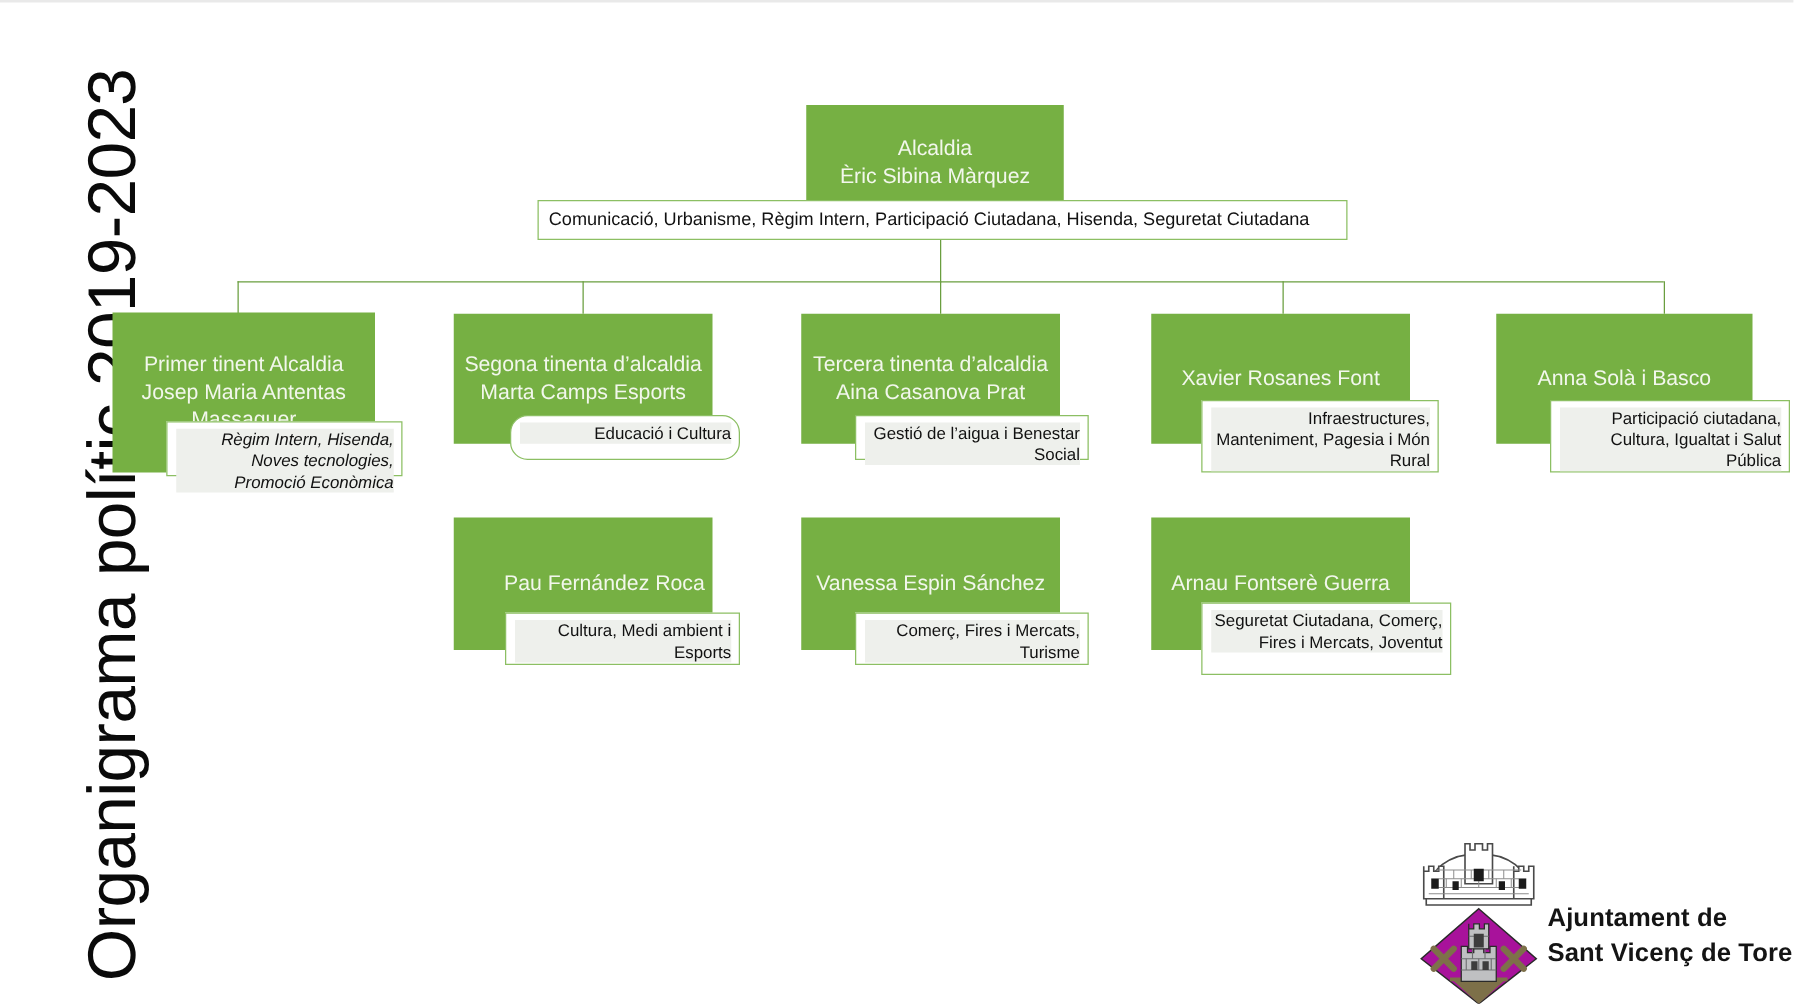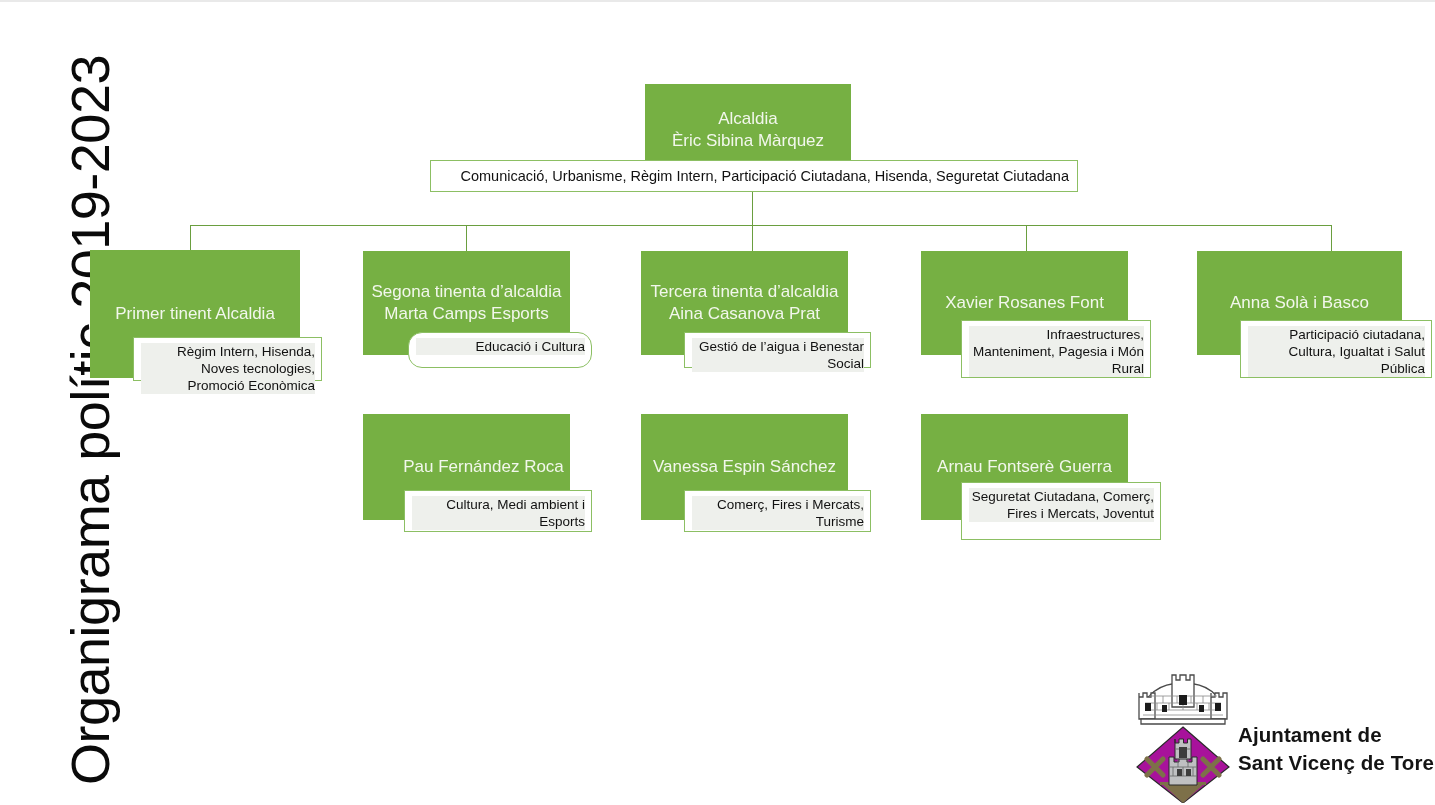--- a/index.html
+++ b/index.html
@@ -85,21 +85,21 @@
     display: flex;
     align-items: flex-start;
     padding: 5px 6px 5px 7px;
   }
   .caption > span {
     display: block;
     width: 100%;
     background: #eef0ec;
   }
   .caption.right > span { text-align: right; }
-  .caption.center > span { text-align: right; background: transparent; }
+  .caption.center > span { text-align: left; background: transparent; }
   .caption.root {
     font-size: 14.5px;
     align-items: center;
     padding: 4px 8px;
   }
   .caption.root > span { background: transparent; }
 
   
   .logo-wrap {
     position: absolute;
@@ -148,22 +148,23 @@
   <div class="node node-root" style="left:645px; top:84px; width:206px; height:92px;">
     <span class="role">Alcaldia</span>
     <span class="person">Èric Sibina Màrquez</span>
   </div>
   <div class="caption root center" style="left:430px; top:160px; width:648px; height:32px;">
     <span>Comunicació, Urbanisme, Règim Intern, Participació Ciutadana, Hisenda, Seguretat Ciutadana</span>
   </div>
 
   <div class="node node-lvl2" style="left:90px; top:250px; width:210px; height:128px;">
     <span class="role">Primer tinent Alcaldia</span>
-  </div>
-  <div class="caption right" style="left:133px; top:337px; width:189px; height:44px;">
+    <span class="person">Josep Maria Antentas Massaguer</span>
+  </div>
+  <div class="caption right" style="left:133px; top:337px; width:189px; height:44px;font-style:italic;">
     <span>Règim Intern, Hisenda, Noves tecnologies, Promoció Econòmica</span>
   </div>
 
   <div class="node node-lvl2" style="left:363px; top:251px; width:207px; height:104px;">
     <span class="role">Segona tinenta d’alcaldia</span>
     <span class="person">Marta Camps Esports</span>
   </div>
   <div class="caption right" style="left:408px; top:332px; width:184px; height:36px;border-radius:14px;">
     <span>Educació i Cultura</span>
   </div>

